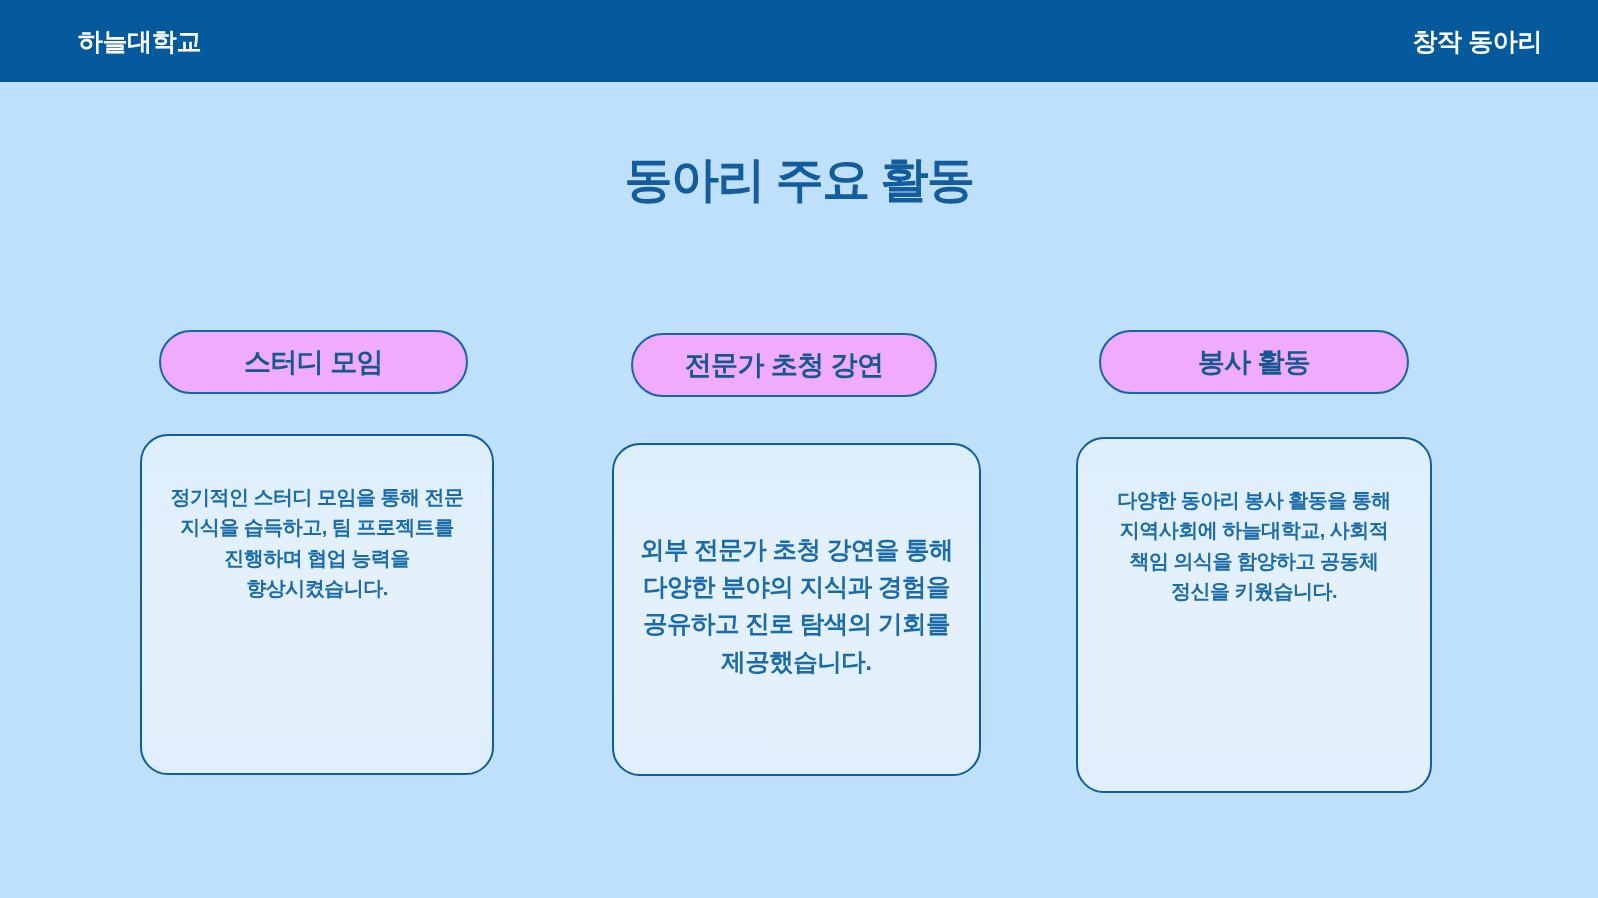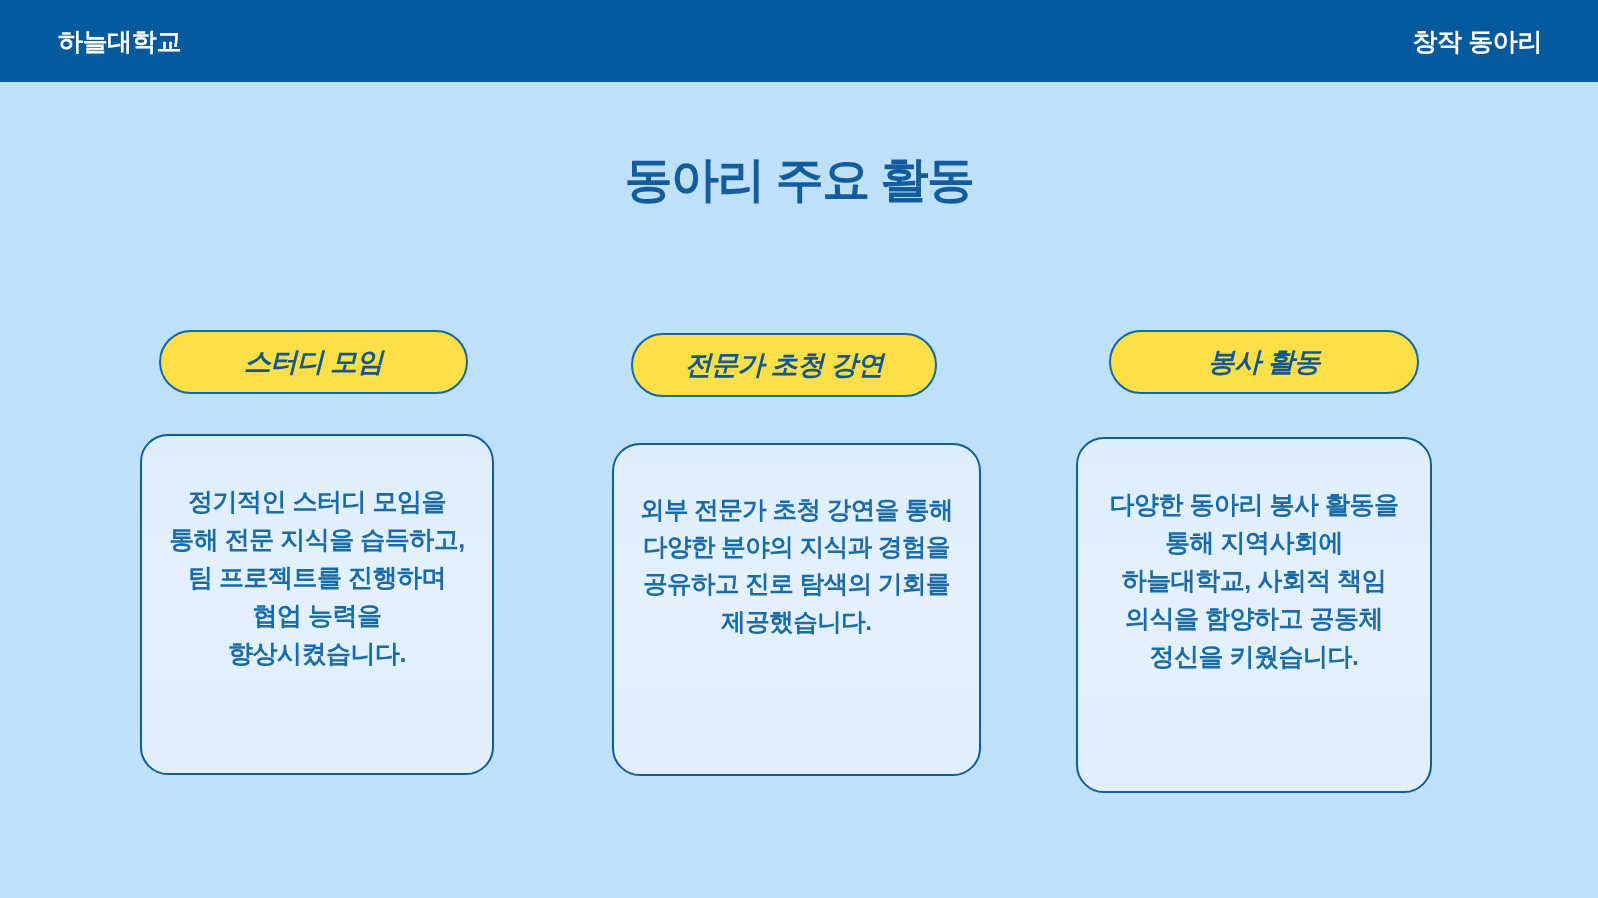--- a/index.html
+++ b/index.html
@@ -37,20 +37,21 @@
     box-sizing: border-box;
     padding: 0 56px 0 58px;
   }
   .header-text {
     color: #ffffff;
     font-size: 25px;
     font-weight: bold;
     letter-spacing: -0.4px;
     line-height: 1;
     white-space: nowrap;
+    margin-left: 20px;
   }
 
   
   .slide-title {
     position: absolute;
     left: 0;
     top: 152px;
     width: 1598px;
     text-align: center;
     color: #135d9e;
@@ -75,64 +76,63 @@
     top: 0;
   }
   .column.col-0 { left: 140px; width: 354px; }
   .column.col-1 { left: 611px; width: 370px; }
   .column.col-2 { left: 1076px; width: 356px; }
 
   
   .pill {
     position: absolute;
     height: 64px;
-    background: #fde047;
+    background: #f0abfc;
     border: 2.6px solid #1565a8;
     border-radius: 40px;
     box-sizing: border-box;
     display: flex;
     align-items: center;
     justify-content: center;
     color: #15588f;
     font-size: 27px;
     font-weight: bold;
     letter-spacing: -0.6px;
     white-space: nowrap;
-    font-style: italic;
   }
   .col-0 .pill { left: 19px;  top: 330px; width: 309px; }
   .col-1 .pill { left: 20px;  top: 333px; width: 306px; }
-  .col-2 .pill { left: 33px;  top: 330px; width: 310px; }
+  .col-2 .pill { left: 23px;  top: 330px; width: 310px; }
 
   
   .card {
     position: absolute;
     border: 2.6px solid #0f5d9e;
     border-radius: 28px;
     box-sizing: border-box;
     background: linear-gradient(180deg, #ddeefb 0%, #e4f1fc 45%, #e0effb 100%);
     display: flex;
     align-items: flex-start;
     justify-content: center;
     padding: 46px 22px 20px 22px;
   }
   .col-0 .card { left: 0px;  top: 434px; width: 354px; height: 341px; }
   .col-1 .card { left: 1px;  top: 443px; width: 369px; height: 333px; }
   .col-2 .card { left: 0px;  top: 437px; width: 356px; height: 356px; }
 
   .card-text {
     color: #1a6ba8;
-    font-size: 25px;
+    font-size: 20px;
     font-weight: bold;
     line-height: 1.52;
     text-align: center;
     letter-spacing: -0.5px;
     word-break: keep-all;
   }
-  .col-1 .card-text { font-size: 24.5px; }
+  .col-1 .card-text { font-size: 24.5px; margin-top: 40px; }
 </style>
 </head>
 <body>
 
 <div class="slide">
 
   <div class="header-bar">
     <div class="header-text">하늘대학교</div>
     <div class="header-text">창작 동아리</div>
   </div>

